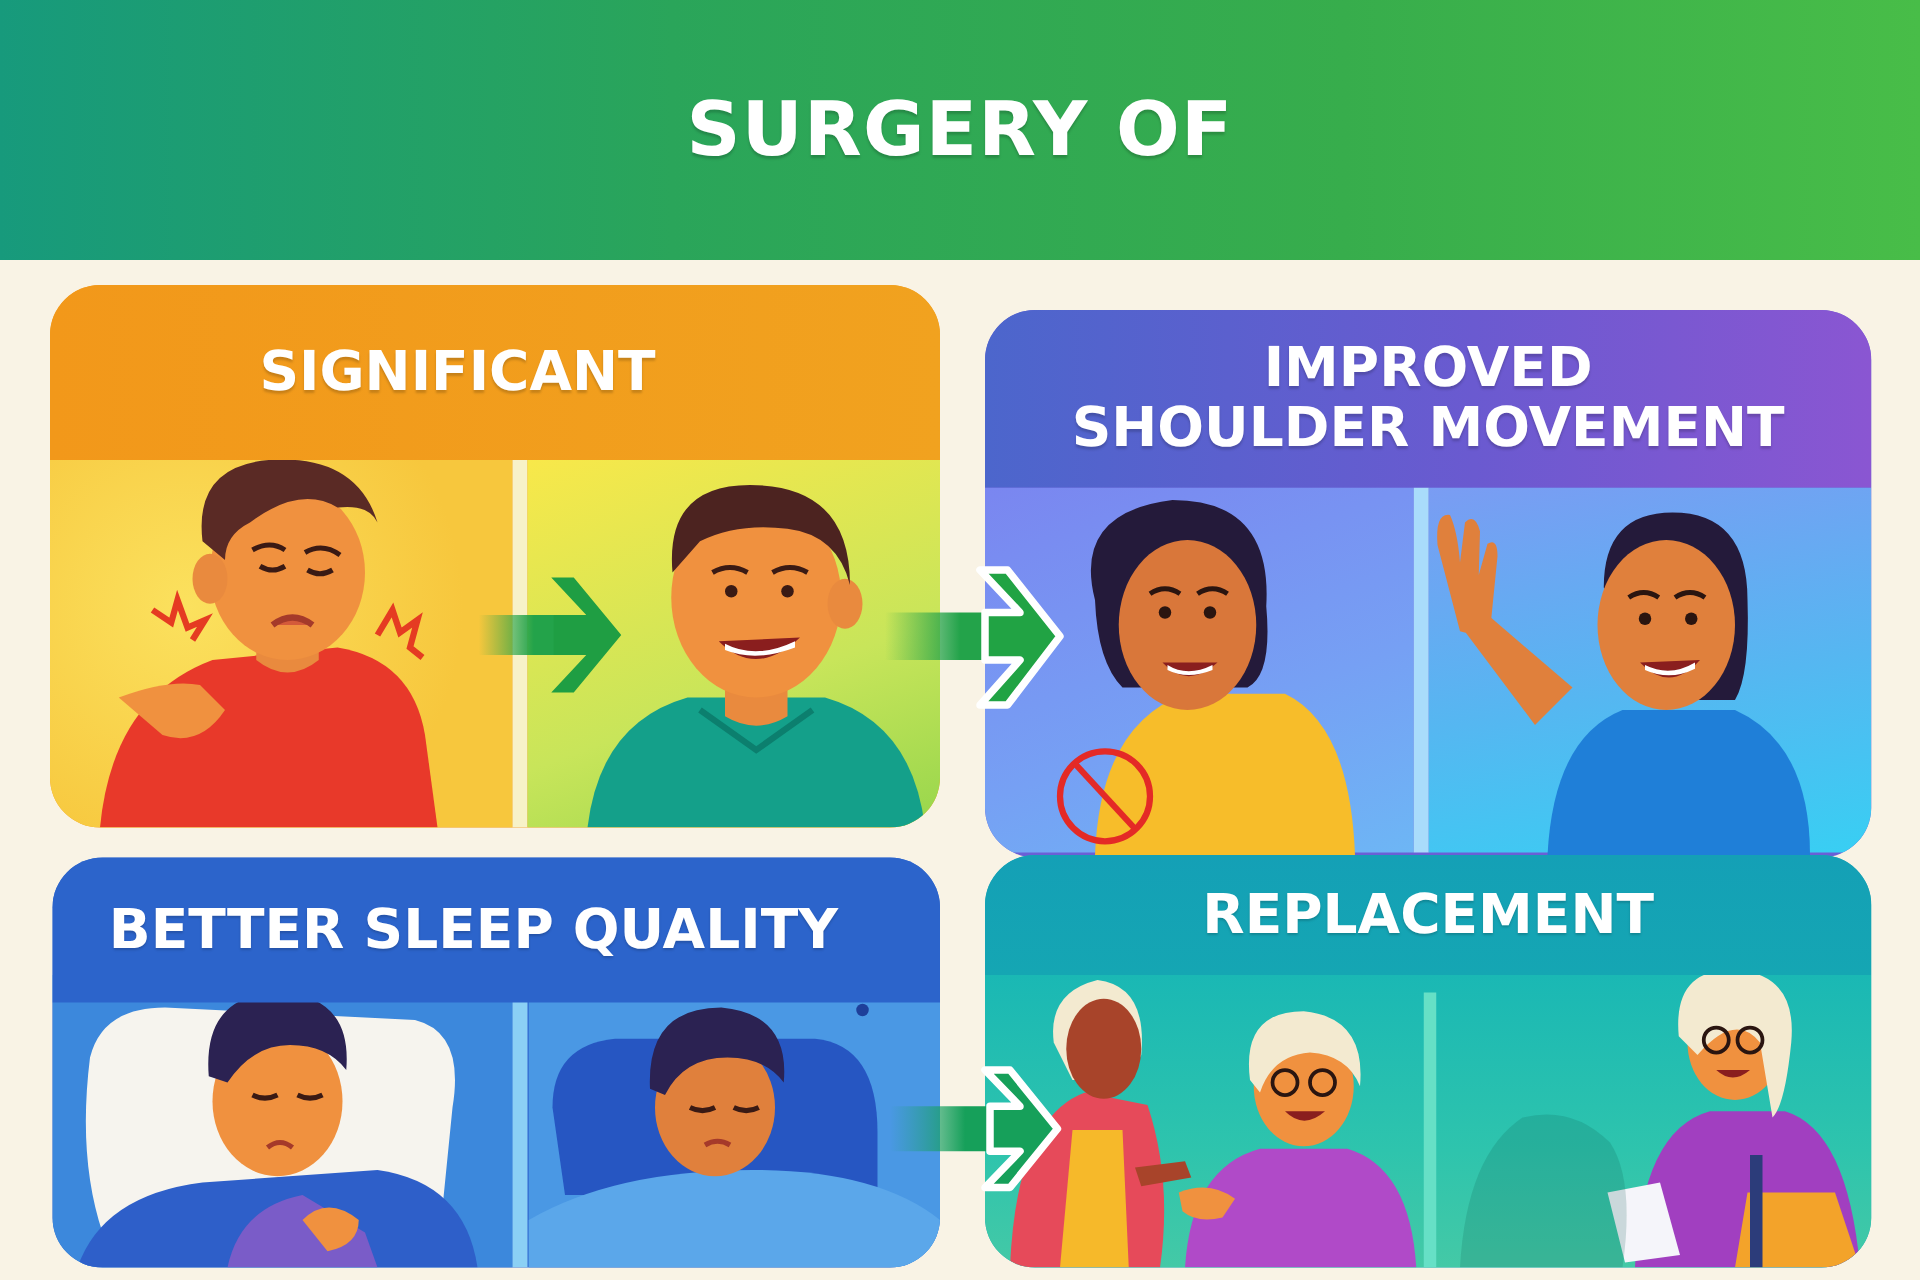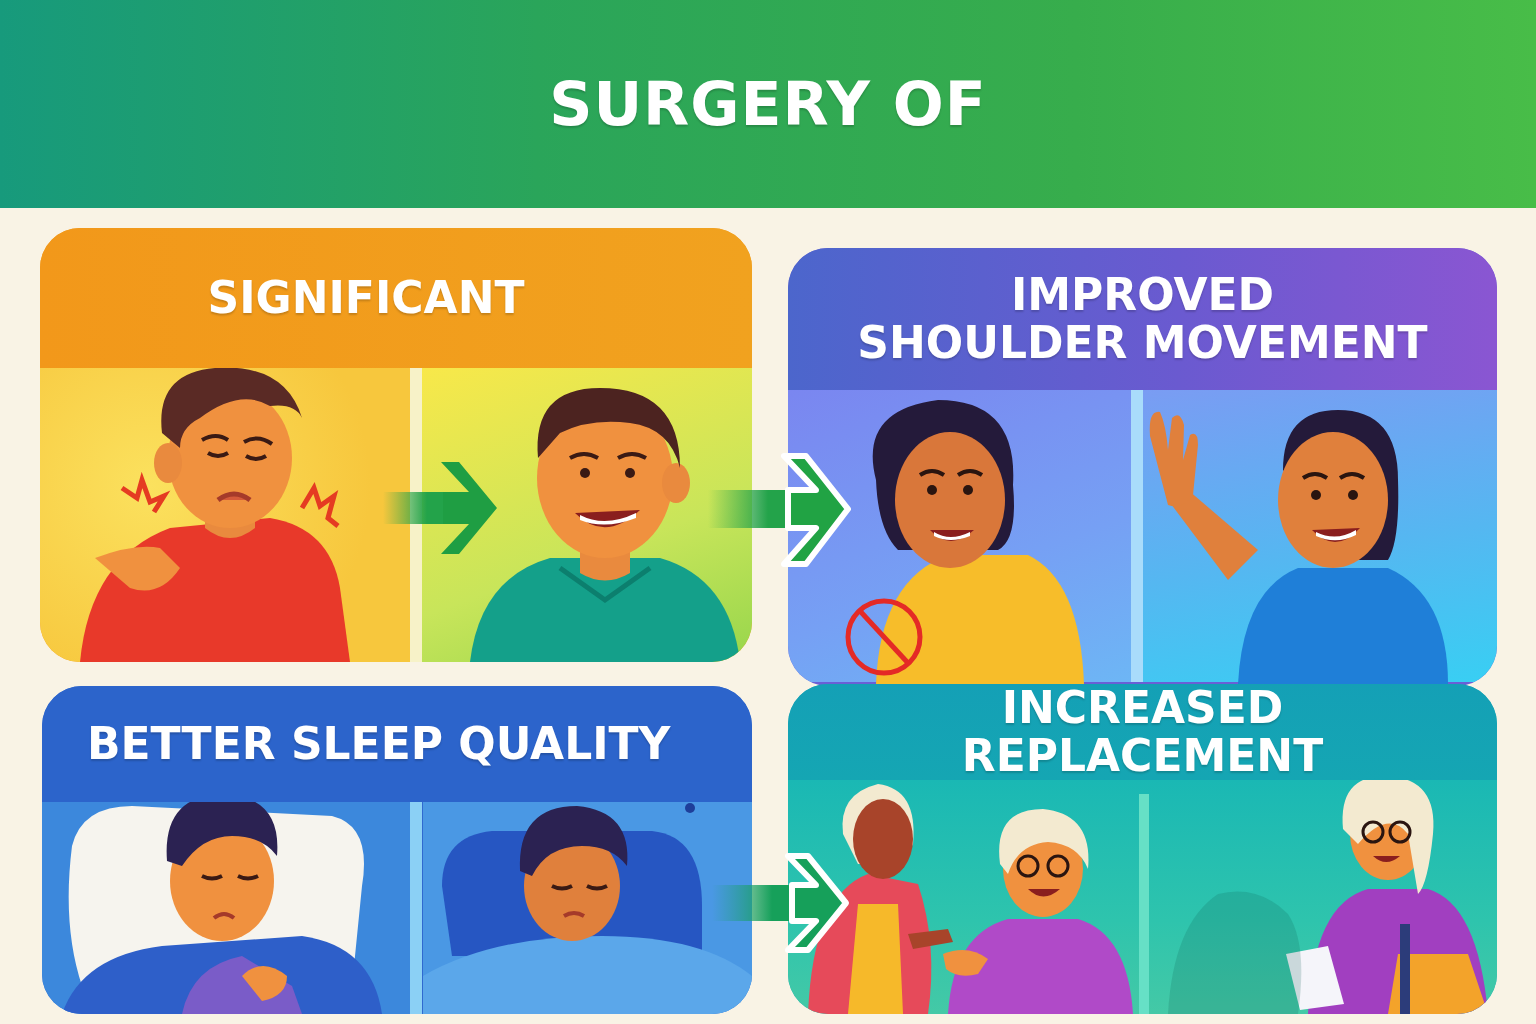--- a/index.html
+++ b/index.html
@@ -178,21 +178,20 @@
       <path d="M545 200 q10 5 20 0" stroke="#3a1a14" stroke-width="4" fill="none"></path>
       <path d="M522 230 q10 -6 20 0" stroke="#a53a2a" stroke-width="4" fill="none"></path>
       <path d="M640 105 q10 -10 18 0" stroke="#1e3f9a" stroke-width="6" fill="none"></path>
       <circle cx="648" cy="122" r="5" fill="#1e3f9a"></circle>
     </g>
   </svg>
 </div>
 
 <div class="panel" id="p4">
   <div class="head">
-    <span>INCREASED</span>
     <span>REPLACEMENT</span>
   </div>
   <div class="body"></div>
   <div class="divider" style="height:220px"></div>
   <svg class="art" viewBox="0 0 709 330">
     <g>
       <path d="M20 330 Q25 210 80 190 L130 200 Q150 260 140 330 Z" fill="#e64a5a"></path>
       <path d="M60 330 L70 220 L110 220 L115 330 Z" fill="#f6b92a"></path>
       <path d="M55 150 Q50 110 90 100 Q130 105 125 160 L115 180 L70 180 Z" fill="#f3ead0"></path>
       <ellipse cx="95" cy="155" rx="30" ry="40" fill="#a8442a"></ellipse>

